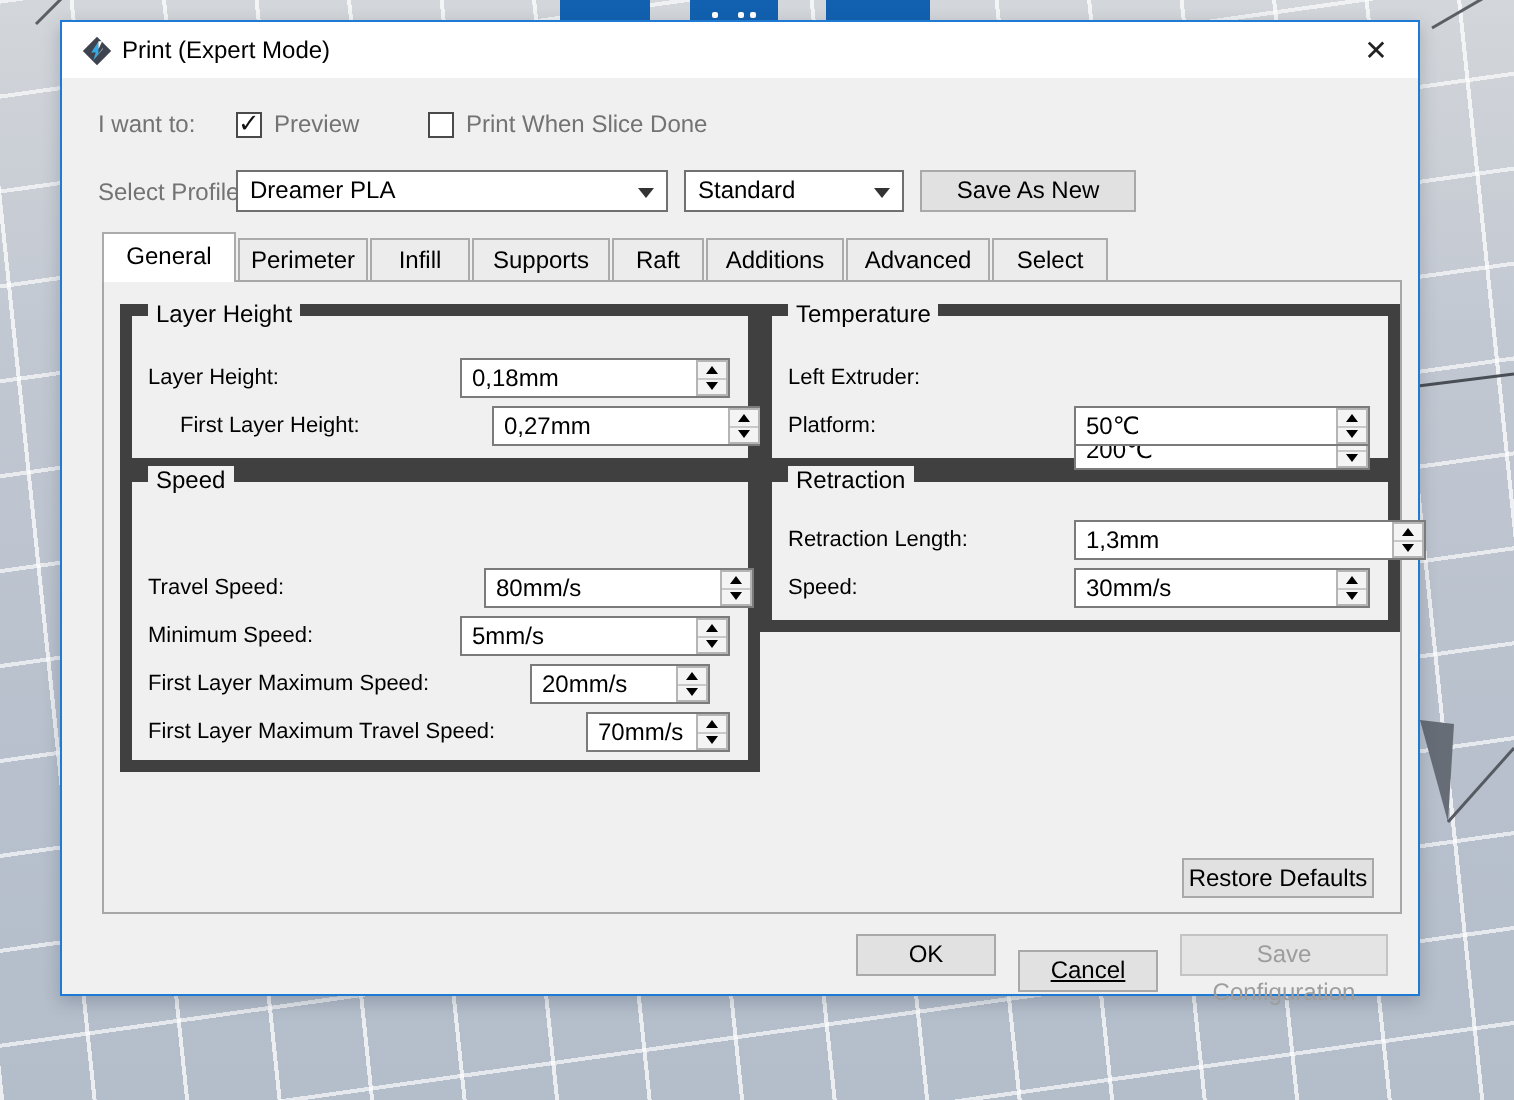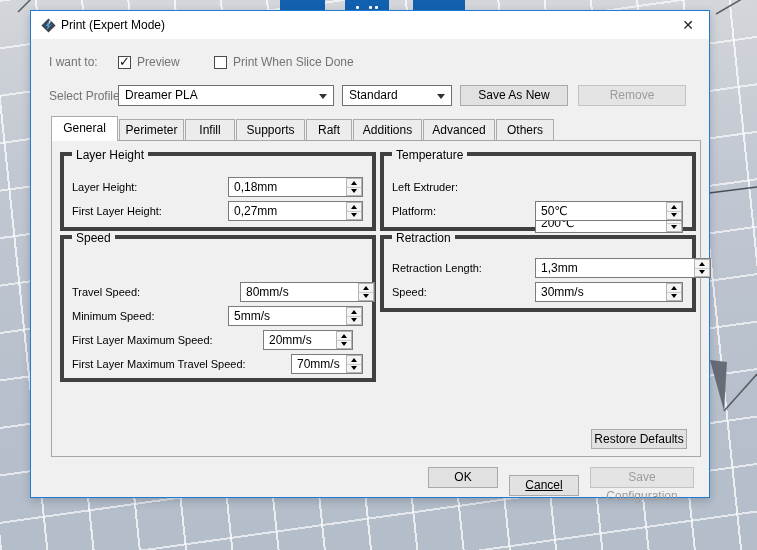--- a/index.html
+++ b/index.html
@@ -50,21 +50,21 @@
   .btn.disabled{background:#e4e4e4;border-color:#c3c3c3;color:#9d9d9d;cursor:default;}
 
   
   .tabstrip{position:absolute;left:20px;top:105px;height:24px;}
   .tab{position:absolute;top:3px;height:21px;background:#ececec;border:1px solid #ababab;border-bottom:none;
        box-sizing:border-box;font-size:12px;text-align:center;line-height:20px;cursor:pointer;}
   .tab.sel{top:0;height:25px;background:#fff;line-height:23px;z-index:5;}
   .tabpage{position:absolute;left:20px;top:129px;width:648px;height:315px;background:#f0f0f0;border:1px solid #a7a7a7;box-sizing:content-box;}
 
   
-  .group{position:absolute;border:4px solid #404040;}
+  .group{position:absolute;border:6px solid #404040;}
   .gtitle{position:absolute;top:-8px;left:8px;background:#f0f0f0;padding:0 4px;font-size:12px;color:#000;}
   .row{position:absolute;left:0;right:0;height:20px;}
   .row .rlbl{position:absolute;left:8px;top:0;line-height:20px;font-size:11px;white-space:nowrap;}
   .field{position:absolute;top:0;height:20px;}
   .field input{width:100%;height:100%;box-sizing:border-box;border:1px solid #7b7b7b;background:#fff;
       padding:0 20px 0 5px;font-family:"Liberation Sans","DejaVu Sans",sans-serif;font-size:12px;color:#000;}
   .spin{position:absolute;right:1px;top:1px;bottom:1px;width:16px;background:#f4f4f4;border:1px solid #b5b5b5;box-sizing:border-box;display:flex;flex-direction:column;}
   .spin .sb{flex:1;display:flex;align-items:center;justify-content:center;cursor:pointer;}
   .spin .sb + .sb{border-top:1px solid #c9c9c9;}
   .tri-up{width:0;height:0;border-left:3px solid transparent;border-right:3px solid transparent;border-bottom:4px solid #000;}
@@ -114,52 +114,51 @@
   <span class="lbl abs" style="left:18px;top:78px;">Select Profile:</span>
   <div class="combo" style="left:87px;top:74px;width:216px;">
     <span class="ctext">Dreamer PLA</span>
     <span class="carrow"></span>
   </div>
   <div class="combo" style="left:311px;top:74px;width:110px;">
     <span class="ctext">Standard</span>
     <span class="carrow"></span>
   </div>
   <div class="btn" style="left:429px;top:74px;width:108px;">Save As New</div>
-  <div class="btn disabled" style="left:547px;top:74px;width:108px;">Remove</div>
 
   <div class="tabstrip">
     <div class="tab sel" style="left:0px;width:67px;">General</div>
     <div class="tab" style="left:68px;width:65px;">Perimeter</div>
     <div class="tab" style="left:134px;width:50px;">Infill</div>
     <div class="tab" style="left:185px;width:69px;">Supports</div>
     <div class="tab" style="left:255px;width:46px;">Raft</div>
     <div class="tab" style="left:302px;width:69px;">Additions</div>
     <div class="tab" style="left:372px;width:72px;">Advanced</div>
-    <div class="tab" style="left:445px;width:58px;">Others</div>
+    <div class="tab" style="left:445px;width:58px;">Select</div>
   </div>
 
   <div class="tabpage">
 
     <div class="group" style="left:8px;top:11px;width:308px;height:71px;">
       <span class="gtitle">Layer Height</span>
       <div class="row" style="top:21px;">
         <span class="rlbl">Layer Height:</span>
         <div class="field" style="left:164px;width:135px;">
           <input value="0,18mm" style="">
           <span class="spin">
               <span class="sb">
                 <span class="tri-up"></span>
               </span>
               <span class="sb">
                 <span class="tri-dn"></span>
               </span>
             </span>
         </div>
       </div>
-      <div class="row" style="top:45px;">
+      <div class="row" style="top:45px;margin-left:16px;">
         <span class="rlbl">First Layer Height:</span>
         <div class="field" style="left:164px;width:135px;">
           <input value="0,27mm" style="">
           <span class="spin">
               <span class="sb">
                 <span class="tri-up"></span>
               </span>
               <span class="sb">
                 <span class="tri-dn"></span>
               </span>

